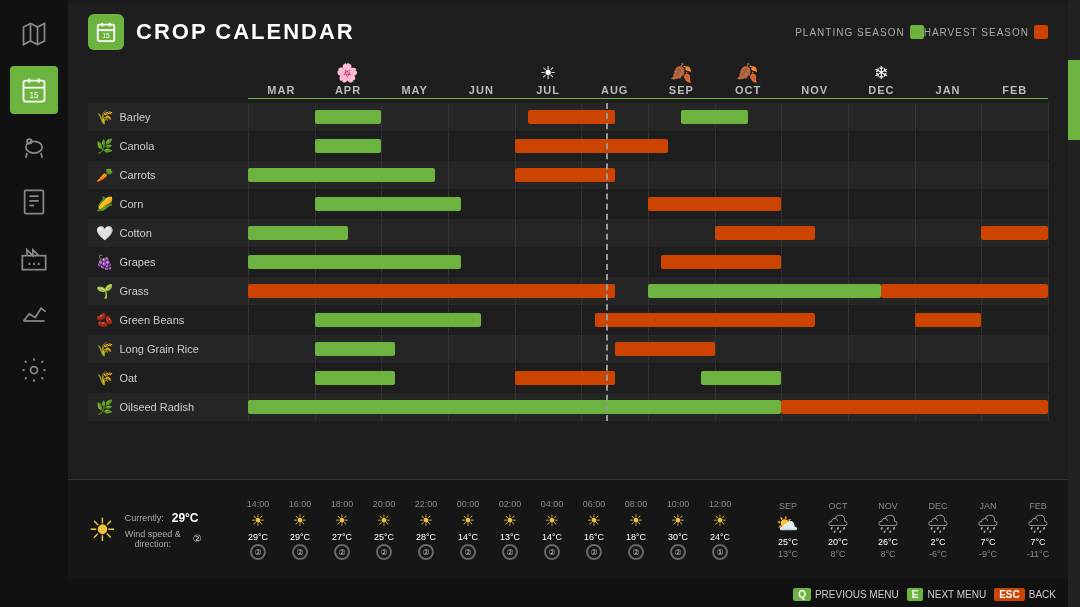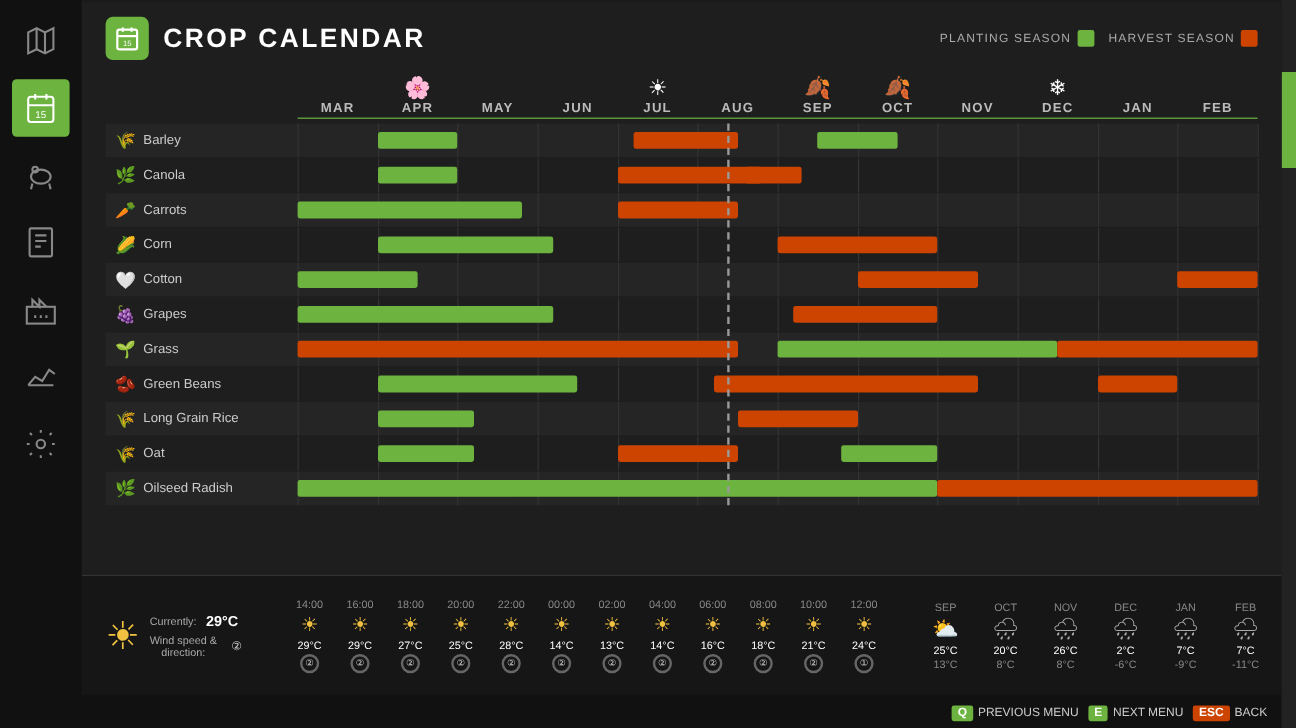--- a/index.html
+++ b/index.html
@@ -81,21 +81,21 @@
     .header-title {
       font-size: 22px;
       font-weight: bold;
       color: #fff;
       letter-spacing: 2px;
     }
     .legend {
       margin-left: auto;
       display: flex;
       align-items: flex-end;
-      gap: 12px;
+      gap: 0;
       font-size: 10px;
       color: #aaa;
       letter-spacing: 1px;
     }
     .legend-item {
       display: flex;
       align-items: center;
       gap: 5px;
     }
     .legend-box {
@@ -703,21 +703,21 @@
   </div>
         <div class="weather-hour-col">
     <span class="weather-hour-time">08:00</span>
     <span class="weather-hour-icon">☀</span>
     <span class="weather-hour-temp">18°C</span>
     <div class="weather-hour-wind">②</div>
   </div>
         <div class="weather-hour-col">
     <span class="weather-hour-time">10:00</span>
     <span class="weather-hour-icon">☀</span>
-    <span class="weather-hour-temp">21°C</span>
+    <span class="weather-hour-temp">30°C</span>
     <div class="weather-hour-wind">②</div>
   </div>
         <div class="weather-hour-col">
     <span class="weather-hour-time">12:00</span>
     <span class="weather-hour-icon">☀</span>
     <span class="weather-hour-temp">24°C</span>
     <div class="weather-hour-wind">①</div>
   </div>
       </div>
     <div style="width:1px;background:#333;height:80px;margin:0 8px;"></div>

